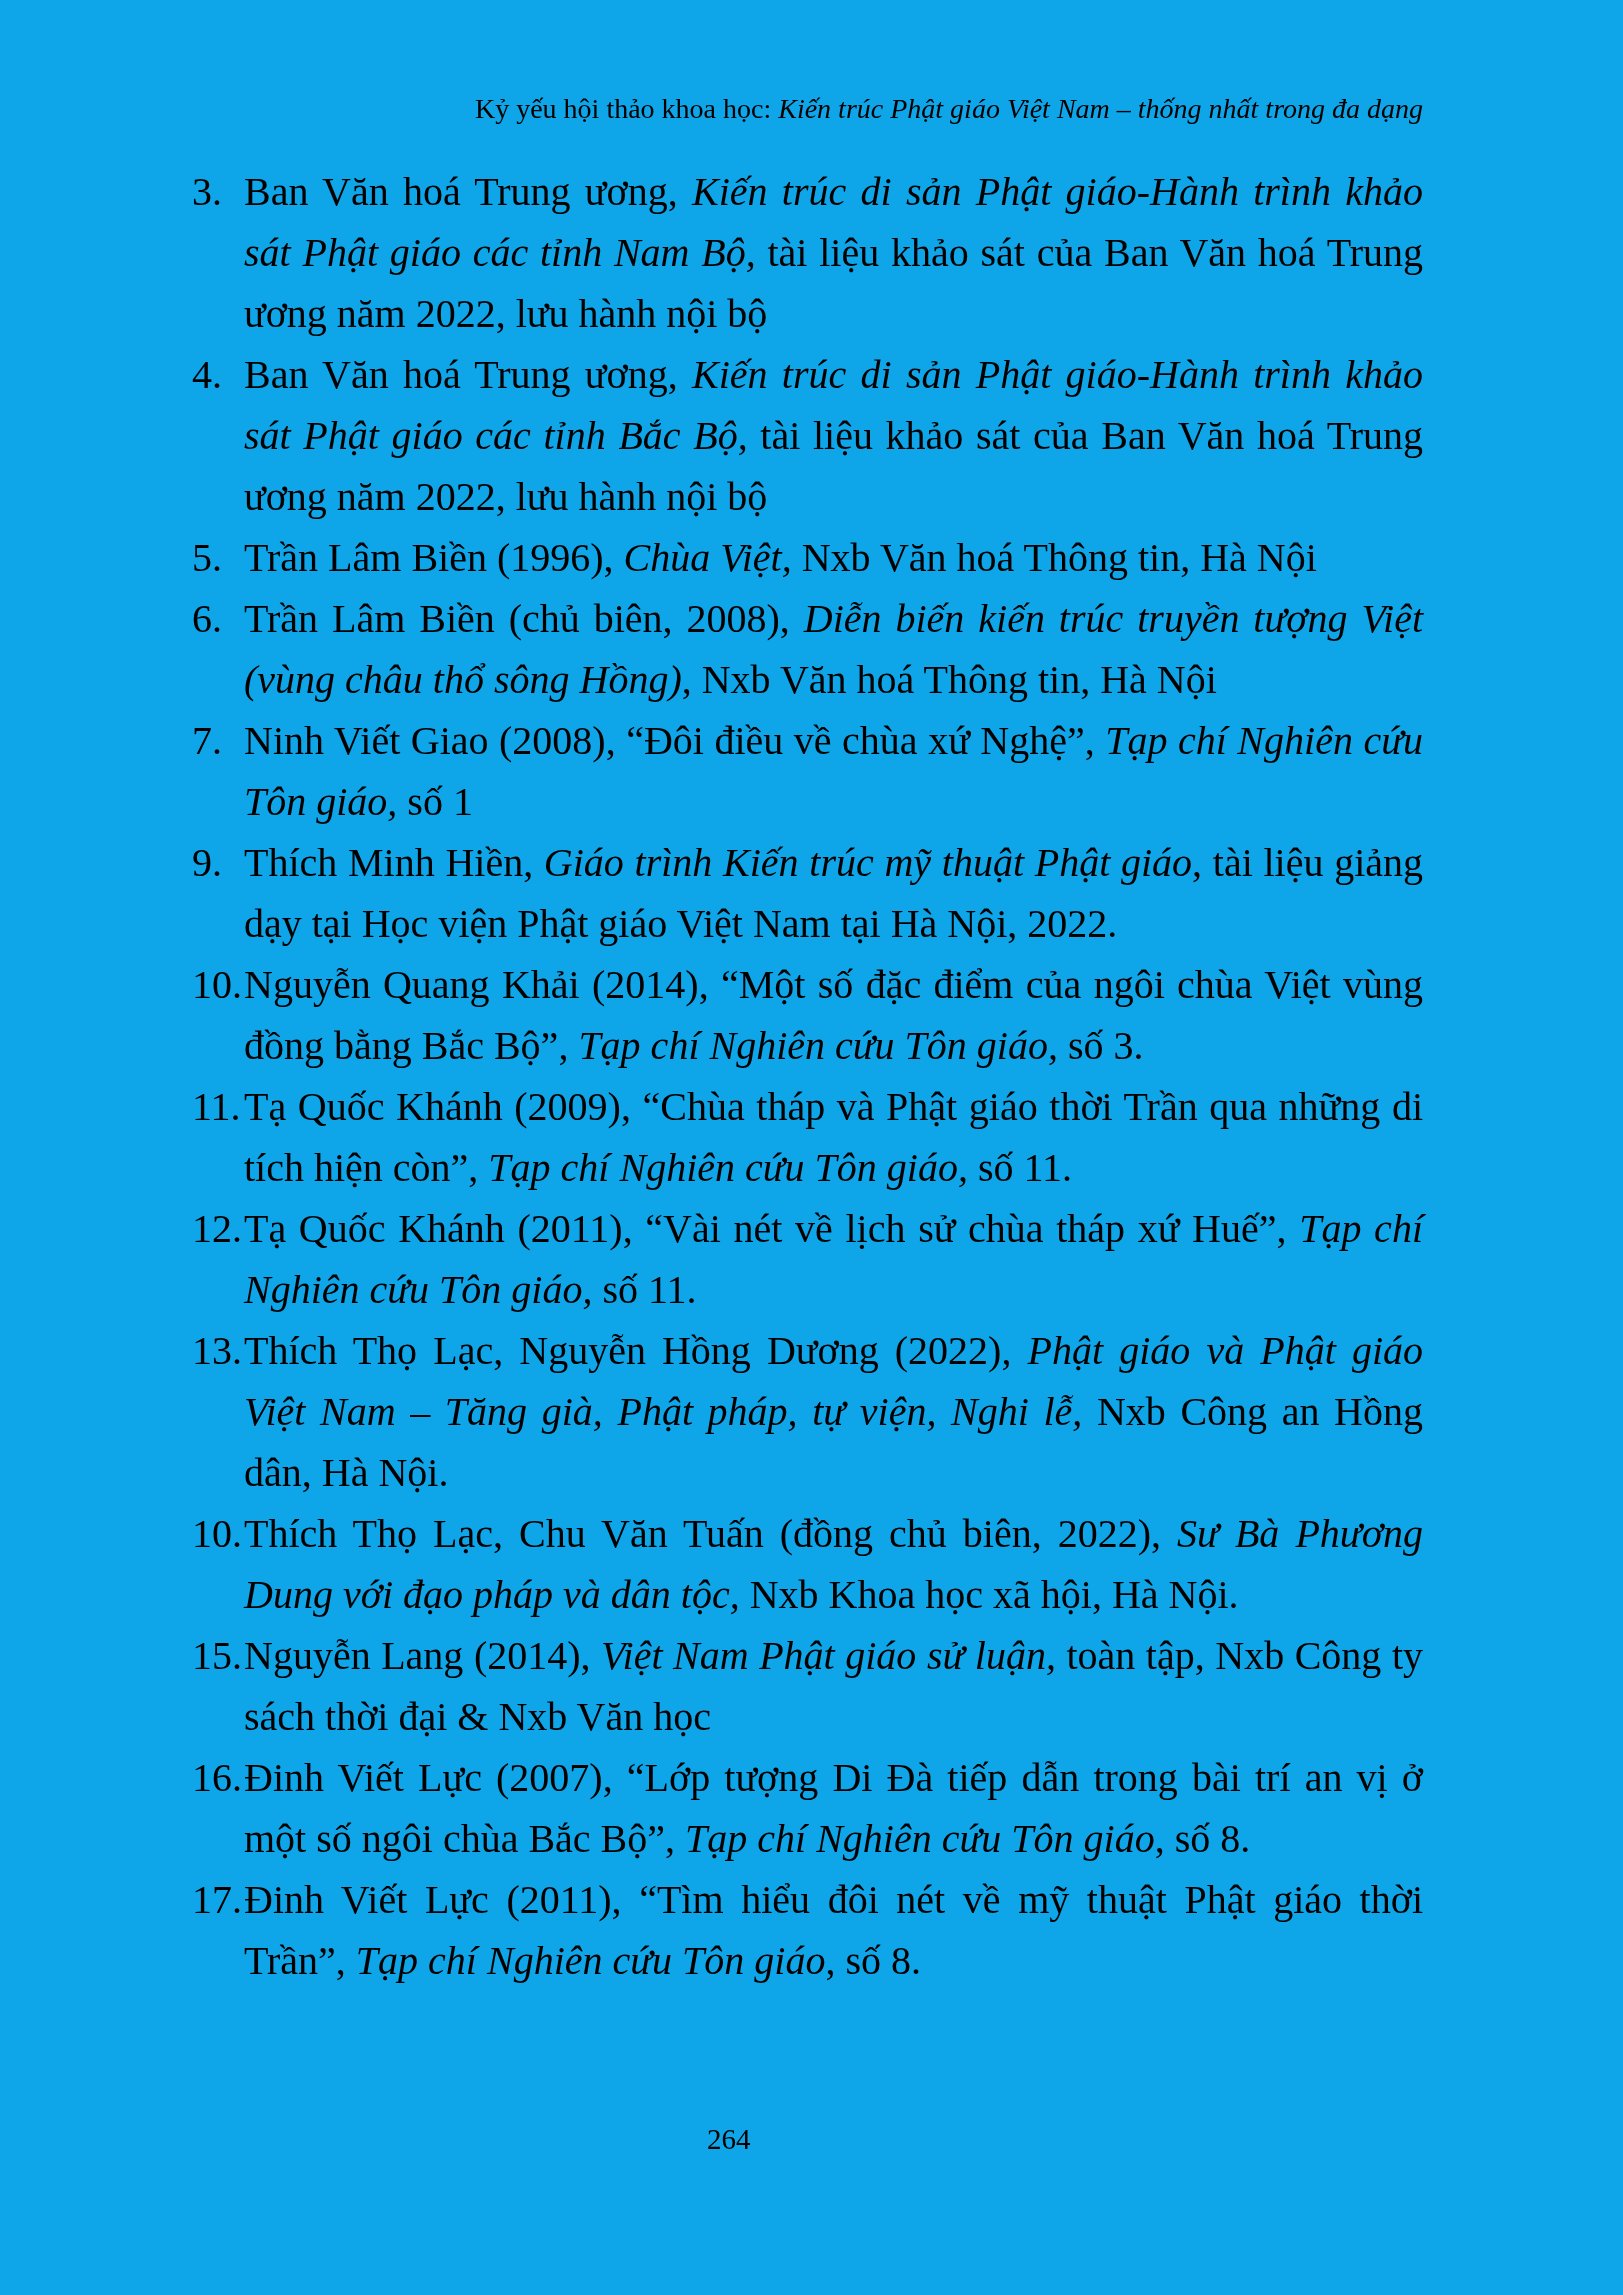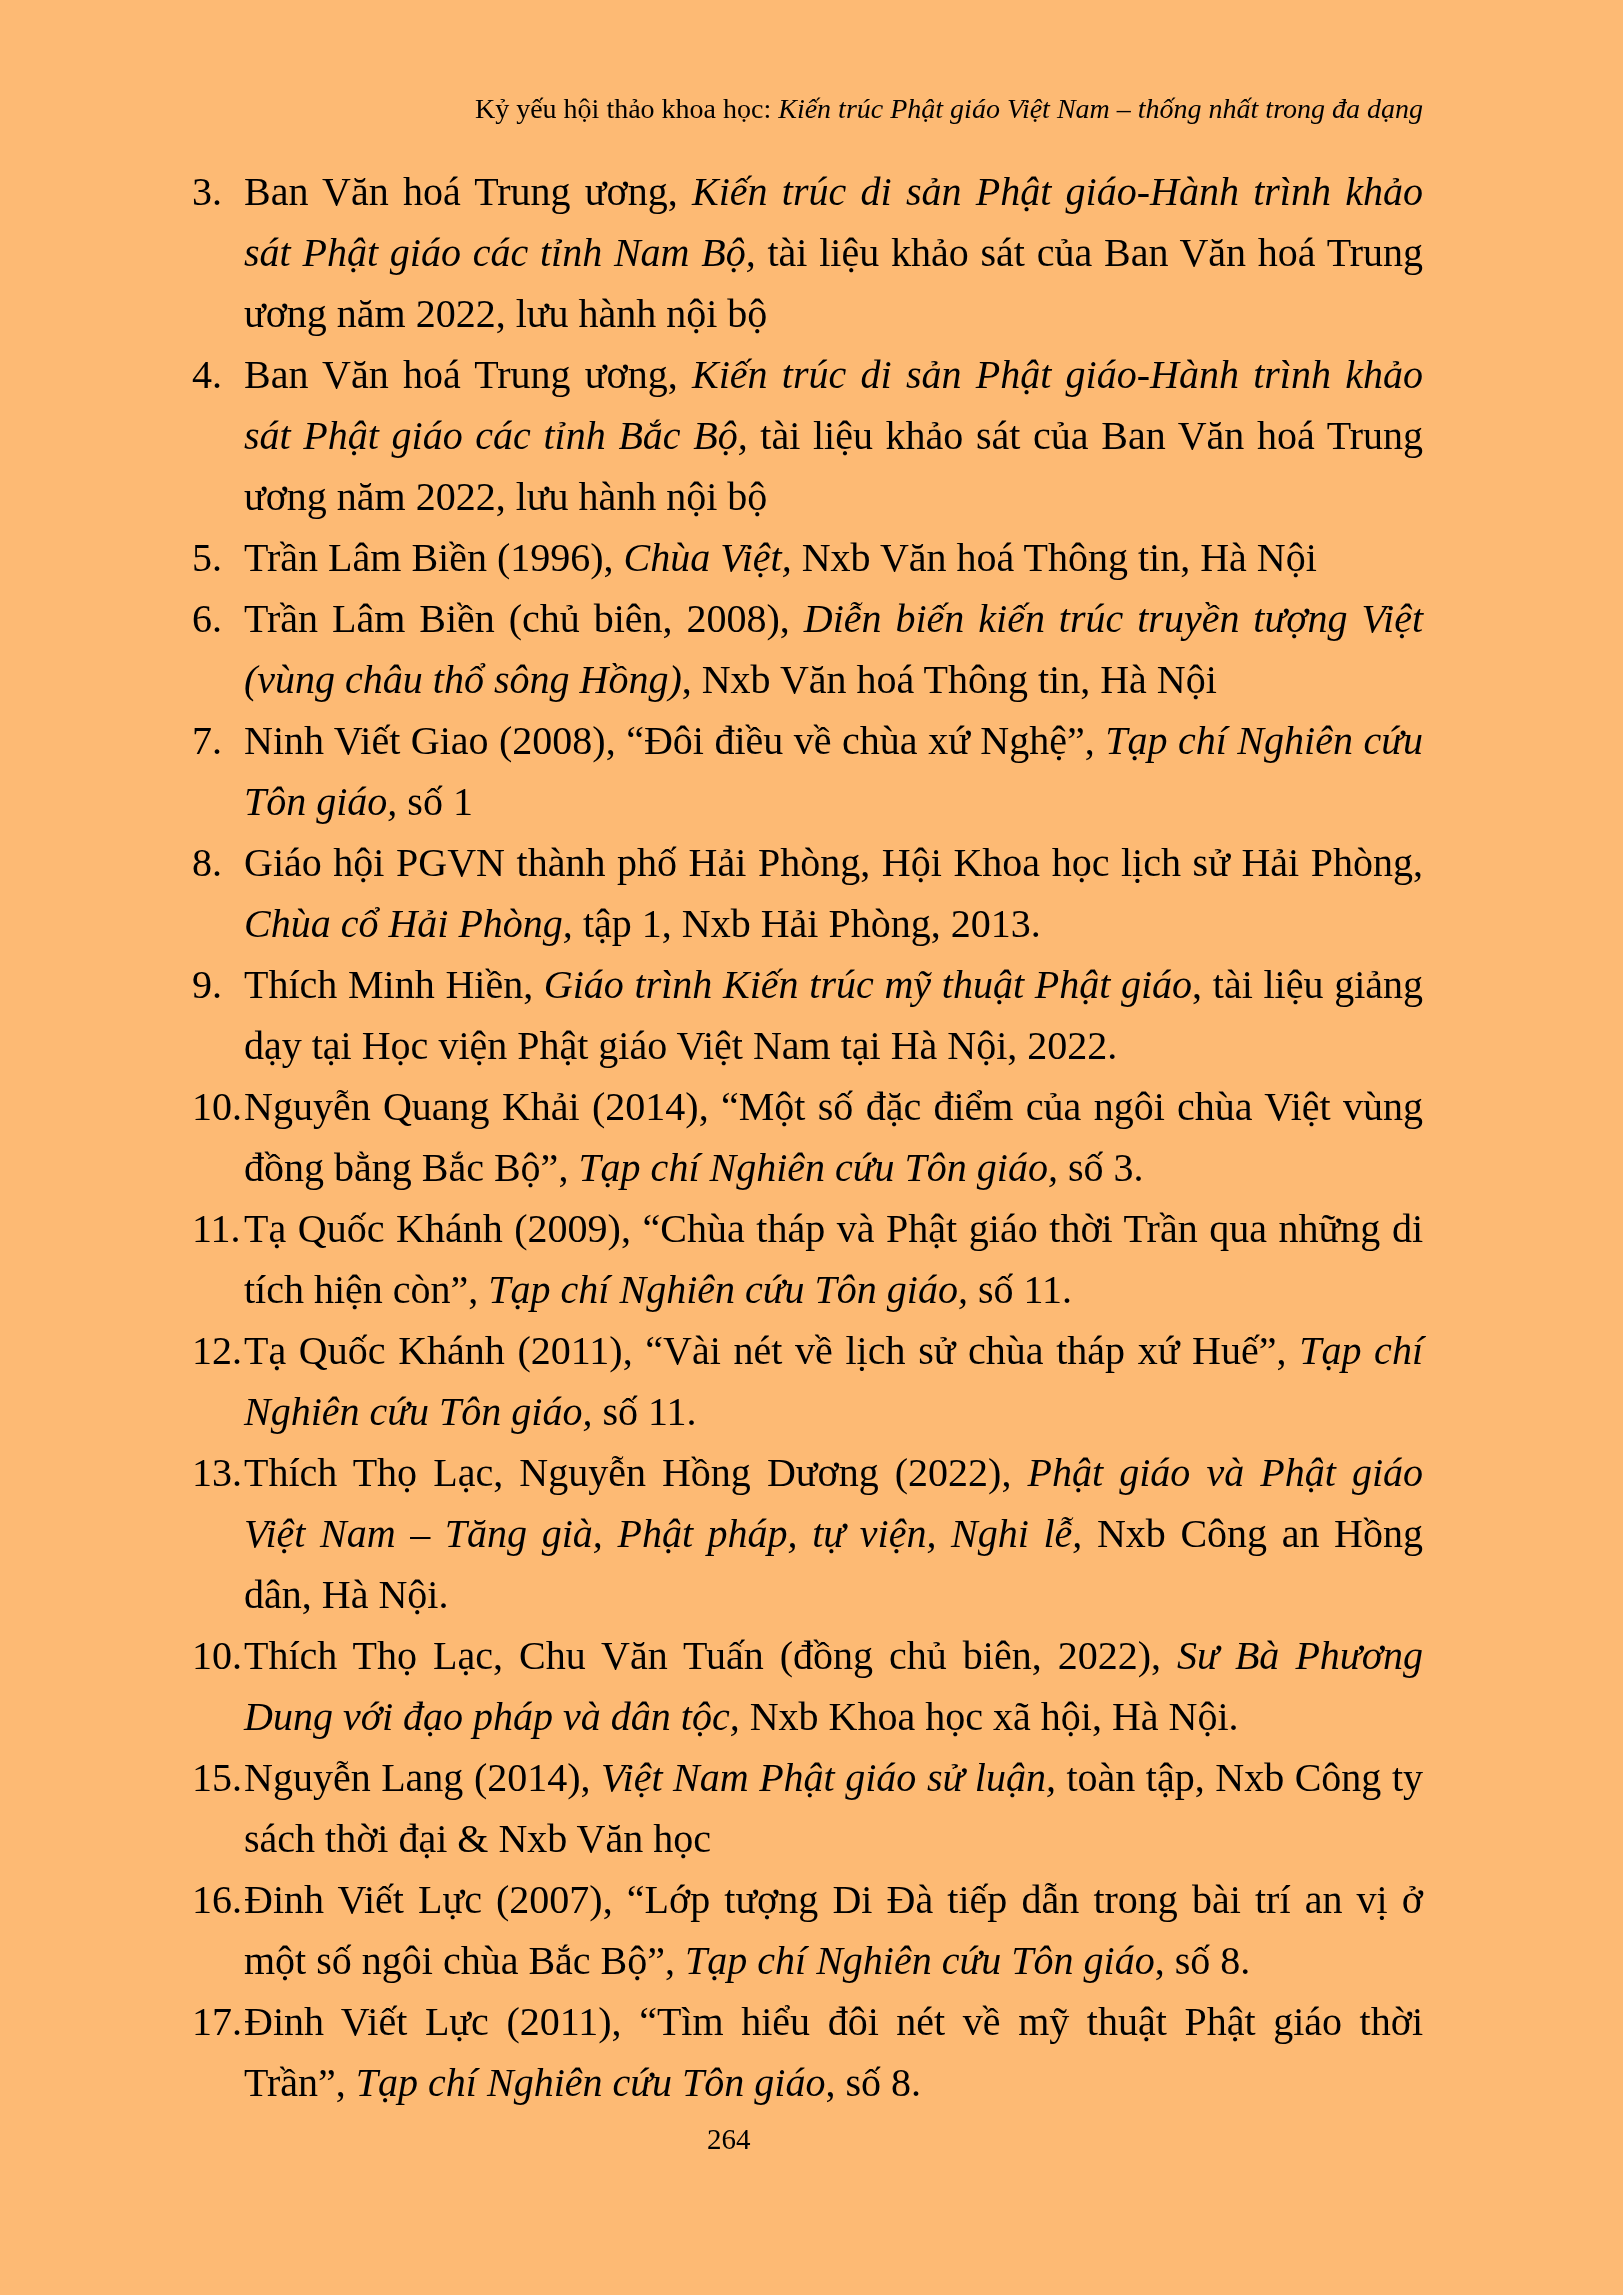--- a/index.html
+++ b/index.html
@@ -10,21 +10,21 @@
   body {
     width: 1623px;
     height: 2295px;
     position: relative;
     font-family: "Liberation Serif", "DejaVu Serif", serif;
     color: #000000;
   }
   .page {
     position: absolute;
     inset: 0;
-    background: #fdba74;
+    background: #0ea5e9;
     overflow: hidden;
     text-decoration: underline;
   }
   .content {
     position: absolute;
     left: 180px;
     top: 92px;
     width: 1243px;
   }
   .running-header {
@@ -67,21 +67,20 @@
 
 <div class="page">
   <div class="content">
     <div class="running-header"><span>Kỷ yếu hội thảo khoa học: </span><span class="it">Kiến trúc Phật giáo Việt Nam – thống nhất trong đa dạng</span></div>
     <div class="refs">
         <div class="ref"><span class="num">3.</span><span><span>Ban Văn hoá Trung ương, </span><span class="it">Kiến trúc di sản Phật giáo-Hành trình khảo sát Phật giáo các tỉnh Nam Bộ, </span><span>tài liệu khảo sát của Ban Văn hoá Trung ương năm 2022, lưu hành nội bộ</span></span></div>
         <div class="ref"><span class="num">4.</span><span><span>Ban Văn hoá Trung ương, </span><span class="it">Kiến trúc di sản Phật giáo-Hành trình khảo sát Phật giáo các tỉnh Bắc Bộ, </span><span>tài liệu khảo sát của Ban Văn hoá Trung ương năm 2022, lưu hành nội bộ</span></span></div>
         <div class="ref"><span class="num">5.</span><span><span>Trần Lâm Biền (1996), </span><span class="it">Chùa Việt, </span><span>Nxb Văn hoá Thông tin, Hà Nội</span></span></div>
         <div class="ref"><span class="num">6.</span><span><span>Trần Lâm Biền (chủ biên, 2008), </span><span class="it">Diễn biến kiến trúc truyền tượng Việt (vùng châu thổ sông Hồng)</span><span>, Nxb Văn hoá Thông tin, Hà Nội</span></span></div>
         <div class="ref"><span class="num">7.</span><span><span>Ninh Viết Giao (2008), “Đôi điều về chùa xứ Nghệ”, </span><span class="it">Tạp chí Nghiên cứu Tôn giáo, </span><span>số 1</span></span></div>
-        <div class="ref"><span class="num">8.</span><span><span>Giáo hội PGVN thành phố Hải Phòng, Hội Khoa học lịch sử Hải Phòng, </span><span class="it">Chùa cổ Hải Phòng, </span><span>tập 1, Nxb Hải Phòng, 2013.</span></span></div>
         <div class="ref"><span class="num">9.</span><span><span>Thích Minh Hiền, </span><span class="it">Giáo trình Kiến trúc mỹ thuật Phật giáo</span><span>, tài liệu giảng dạy tại Học viện Phật giáo Việt Nam tại Hà Nội, 2022.</span></span></div>
         <div class="ref"><span class="num">10.</span><span><span>Nguyễn Quang Khải (2014), “Một số đặc điểm của ngôi chùa Việt vùng đồng bằng Bắc Bộ”, </span><span class="it">Tạp chí Nghiên cứu Tôn giáo, </span><span>số 3.</span></span></div>
         <div class="ref"><span class="num">11.</span><span><span>Tạ Quốc Khánh (2009), “Chùa tháp và Phật giáo thời Trần qua những di tích hiện còn”, </span><span class="it">Tạp chí Nghiên cứu Tôn giáo, </span><span>số 11.</span></span></div>
         <div class="ref"><span class="num">12.</span><span><span>Tạ Quốc Khánh (2011), “Vài nét về lịch sử chùa tháp xứ Huế”, </span><span class="it">Tạp chí Nghiên cứu Tôn giáo, </span><span>số 11.</span></span></div>
         <div class="ref"><span class="num">13.</span><span><span>Thích Thọ Lạc, Nguyễn Hồng Dương (2022), </span><span class="it">Phật giáo và Phật giáo Việt Nam – Tăng già, Phật pháp, tự viện, Nghi lễ, </span><span>Nxb Công an Hồng dân, Hà Nội.</span></span></div>
         <div class="ref"><span class="num">10.</span><span><span>Thích Thọ Lạc, Chu Văn Tuấn (đồng chủ biên, 2022), </span><span class="it">Sư Bà Phương Dung với đạo pháp và dân tộc, </span><span>Nxb Khoa học xã hội, Hà Nội.</span></span></div>
         <div class="ref"><span class="num">15.</span><span><span>Nguyễn Lang (2014), </span><span class="it">Việt Nam Phật giáo sử luận, </span><span>toàn tập, Nxb Công ty sách thời đại &amp; Nxb Văn học</span></span></div>
         <div class="ref"><span class="num">16.</span><span><span>Đinh Viết Lực (2007), “Lớp tượng Di Đà tiếp dẫn trong bài trí an vị ở một số ngôi chùa Bắc Bộ”, </span><span class="it">Tạp chí Nghiên cứu Tôn giáo</span><span>, số 8.</span></span></div>
         <div class="ref"><span class="num">17.</span><span><span>Đinh Viết Lực (2011), “Tìm hiểu đôi nét về mỹ thuật Phật giáo thời Trần”, </span><span class="it">Tạp chí Nghiên cứu Tôn giáo</span><span>, số 8.</span></span></div>
       </div>

